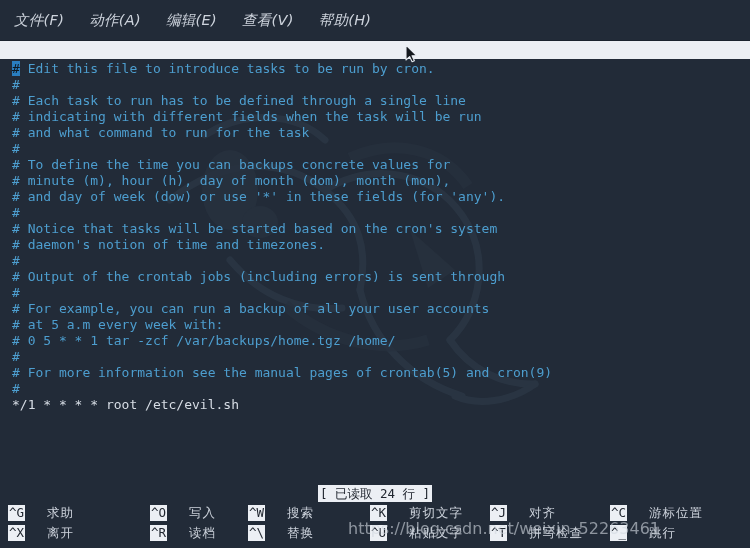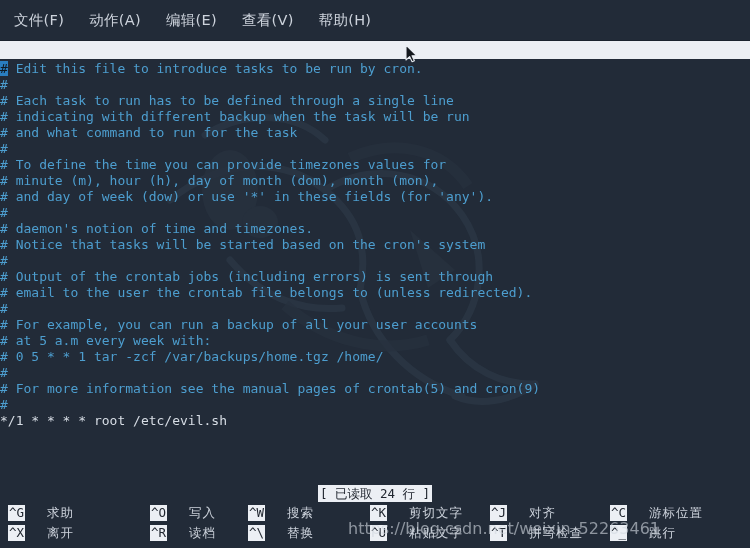--- a/index.html
+++ b/index.html
@@ -38,20 +38,21 @@
     gap:25px;
     border-bottom:1px solid #1b232e;
   }
   .menuitem {
     color:#cdd3dc;
     font-family:"DejaVu Sans","Liberation Sans",sans-serif;
     font-size:14.5px;
     letter-spacing:0.3px;
     white-space:nowrap;
     cursor:default;
+    font-style:italic;
   }
 
   
   .titlebar {
     position:relative; z-index:3;
     height:18px;
     background:#eceff4;
     color:#20262f;
     font-size:12.5px;
     line-height:18px;
@@ -66,20 +67,21 @@
     z-index:6;
     pointer-events:none;
   }
 
   
   .editor {
     position:relative; z-index:2;
     height:425px;
     padding:2px 0 0 0;
     background:transparent;
+    margin-left:12px;
   }
   .eline {
     height:16px;
     line-height:16px;
     font-size:13px;
     white-space:pre;
     color:#4d9ecf;
     letter-spacing:0px;
   }
   .eline.code { color:#d7dde5; }
@@ -194,32 +196,31 @@
   <div class="cursor-arrow">
     <svg width="13" height="19" viewBox="0 0 13 19" xmlns="http://www.w3.org/2000/svg">
       <path d="M1 1 L1 16 L4.6 12.6 L7.1 17.8 L9.4 16.7 L7 11.7 L11.6 11.6 Z" fill="#14181e" stroke="#e8ecf2" stroke-width="1.1" stroke-linejoin="round"></path>
     </svg>
   </div>
 
   <div class="editor" id="editor">
       <div class="eline"><span class="cursorcell">#</span><span> Edit this file to introduce tasks to be run by cron.</span></div>
       <div class="eline"><span>#</span></div>
       <div class="eline"><span># Each task to run has to be defined through a single line</span></div>
-      <div class="eline"><span># indicating with different backup when the task will be run</span></div>
+      <div class="eline"><span># indicating with different fields when the task will be run</span></div>
       <div class="eline"><span># and what command to run for the task</span></div>
       <div class="eline"><span>#</span></div>
-      <div class="eline"><span># To define the time you can provide timezones values for</span></div>
+      <div class="eline"><span># To define the time you can backups concrete values for</span></div>
       <div class="eline"><span># minute (m), hour (h), day of month (dom), month (mon),</span></div>
       <div class="eline"><span># and day of week (dow) or use '*' in these fields (for 'any').</span></div>
       <div class="eline"><span>#</span></div>
+      <div class="eline"><span># Notice that tasks will be started based on the cron's system</span></div>
       <div class="eline"><span># daemon's notion of time and timezones.</span></div>
-      <div class="eline"><span># Notice that tasks will be started based on the cron's system</span></div>
       <div class="eline"><span>#</span></div>
       <div class="eline"><span># Output of the crontab jobs (including errors) is sent through</span></div>
-      <div class="eline"><span># email to the user the crontab file belongs to (unless redirected).</span></div>
       <div class="eline"><span>#</span></div>
       <div class="eline"><span># For example, you can run a backup of all your user accounts</span></div>
       <div class="eline"><span># at 5 a.m every week with:</span></div>
       <div class="eline"><span># 0 5 * * 1 tar -zcf /var/backups/home.tgz /home/</span></div>
       <div class="eline"><span>#</span></div>
       <div class="eline"><span># For more information see the manual pages of crontab(5) and cron(9)</span></div>
       <div class="eline"><span>#</span></div>
       <div class="eline code"><span>*/1 * * * * root /etc/evil.sh</span></div>
     </div>
 

